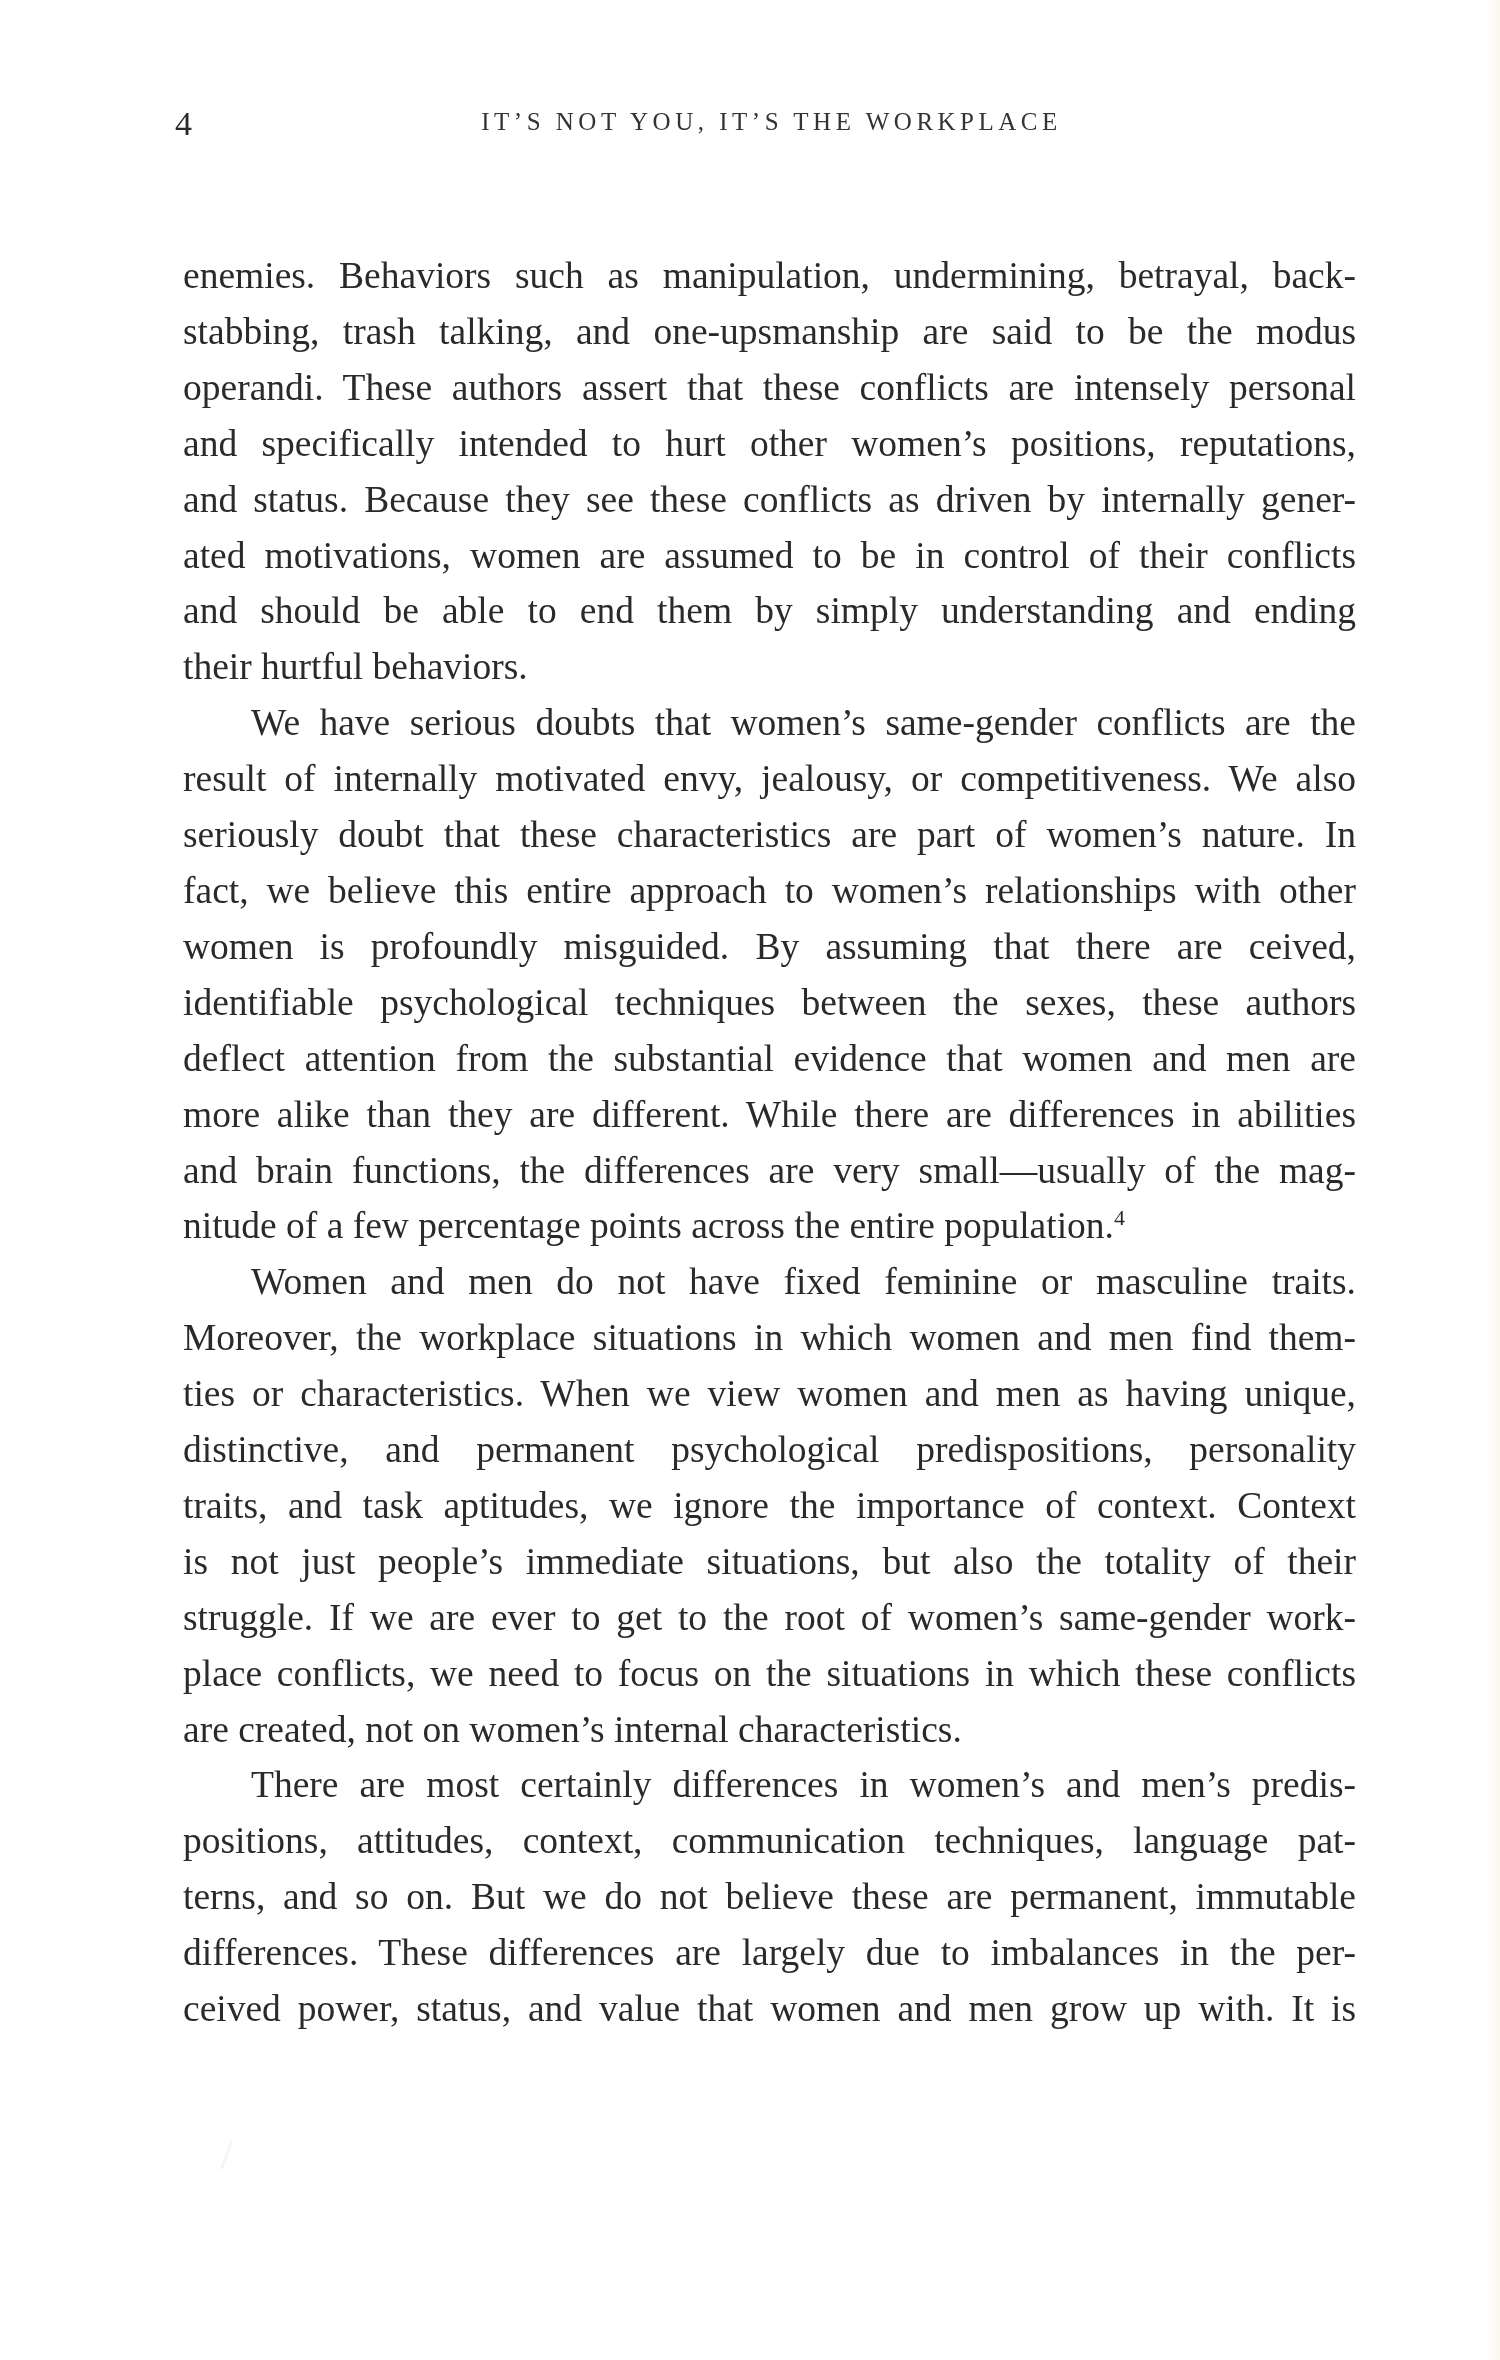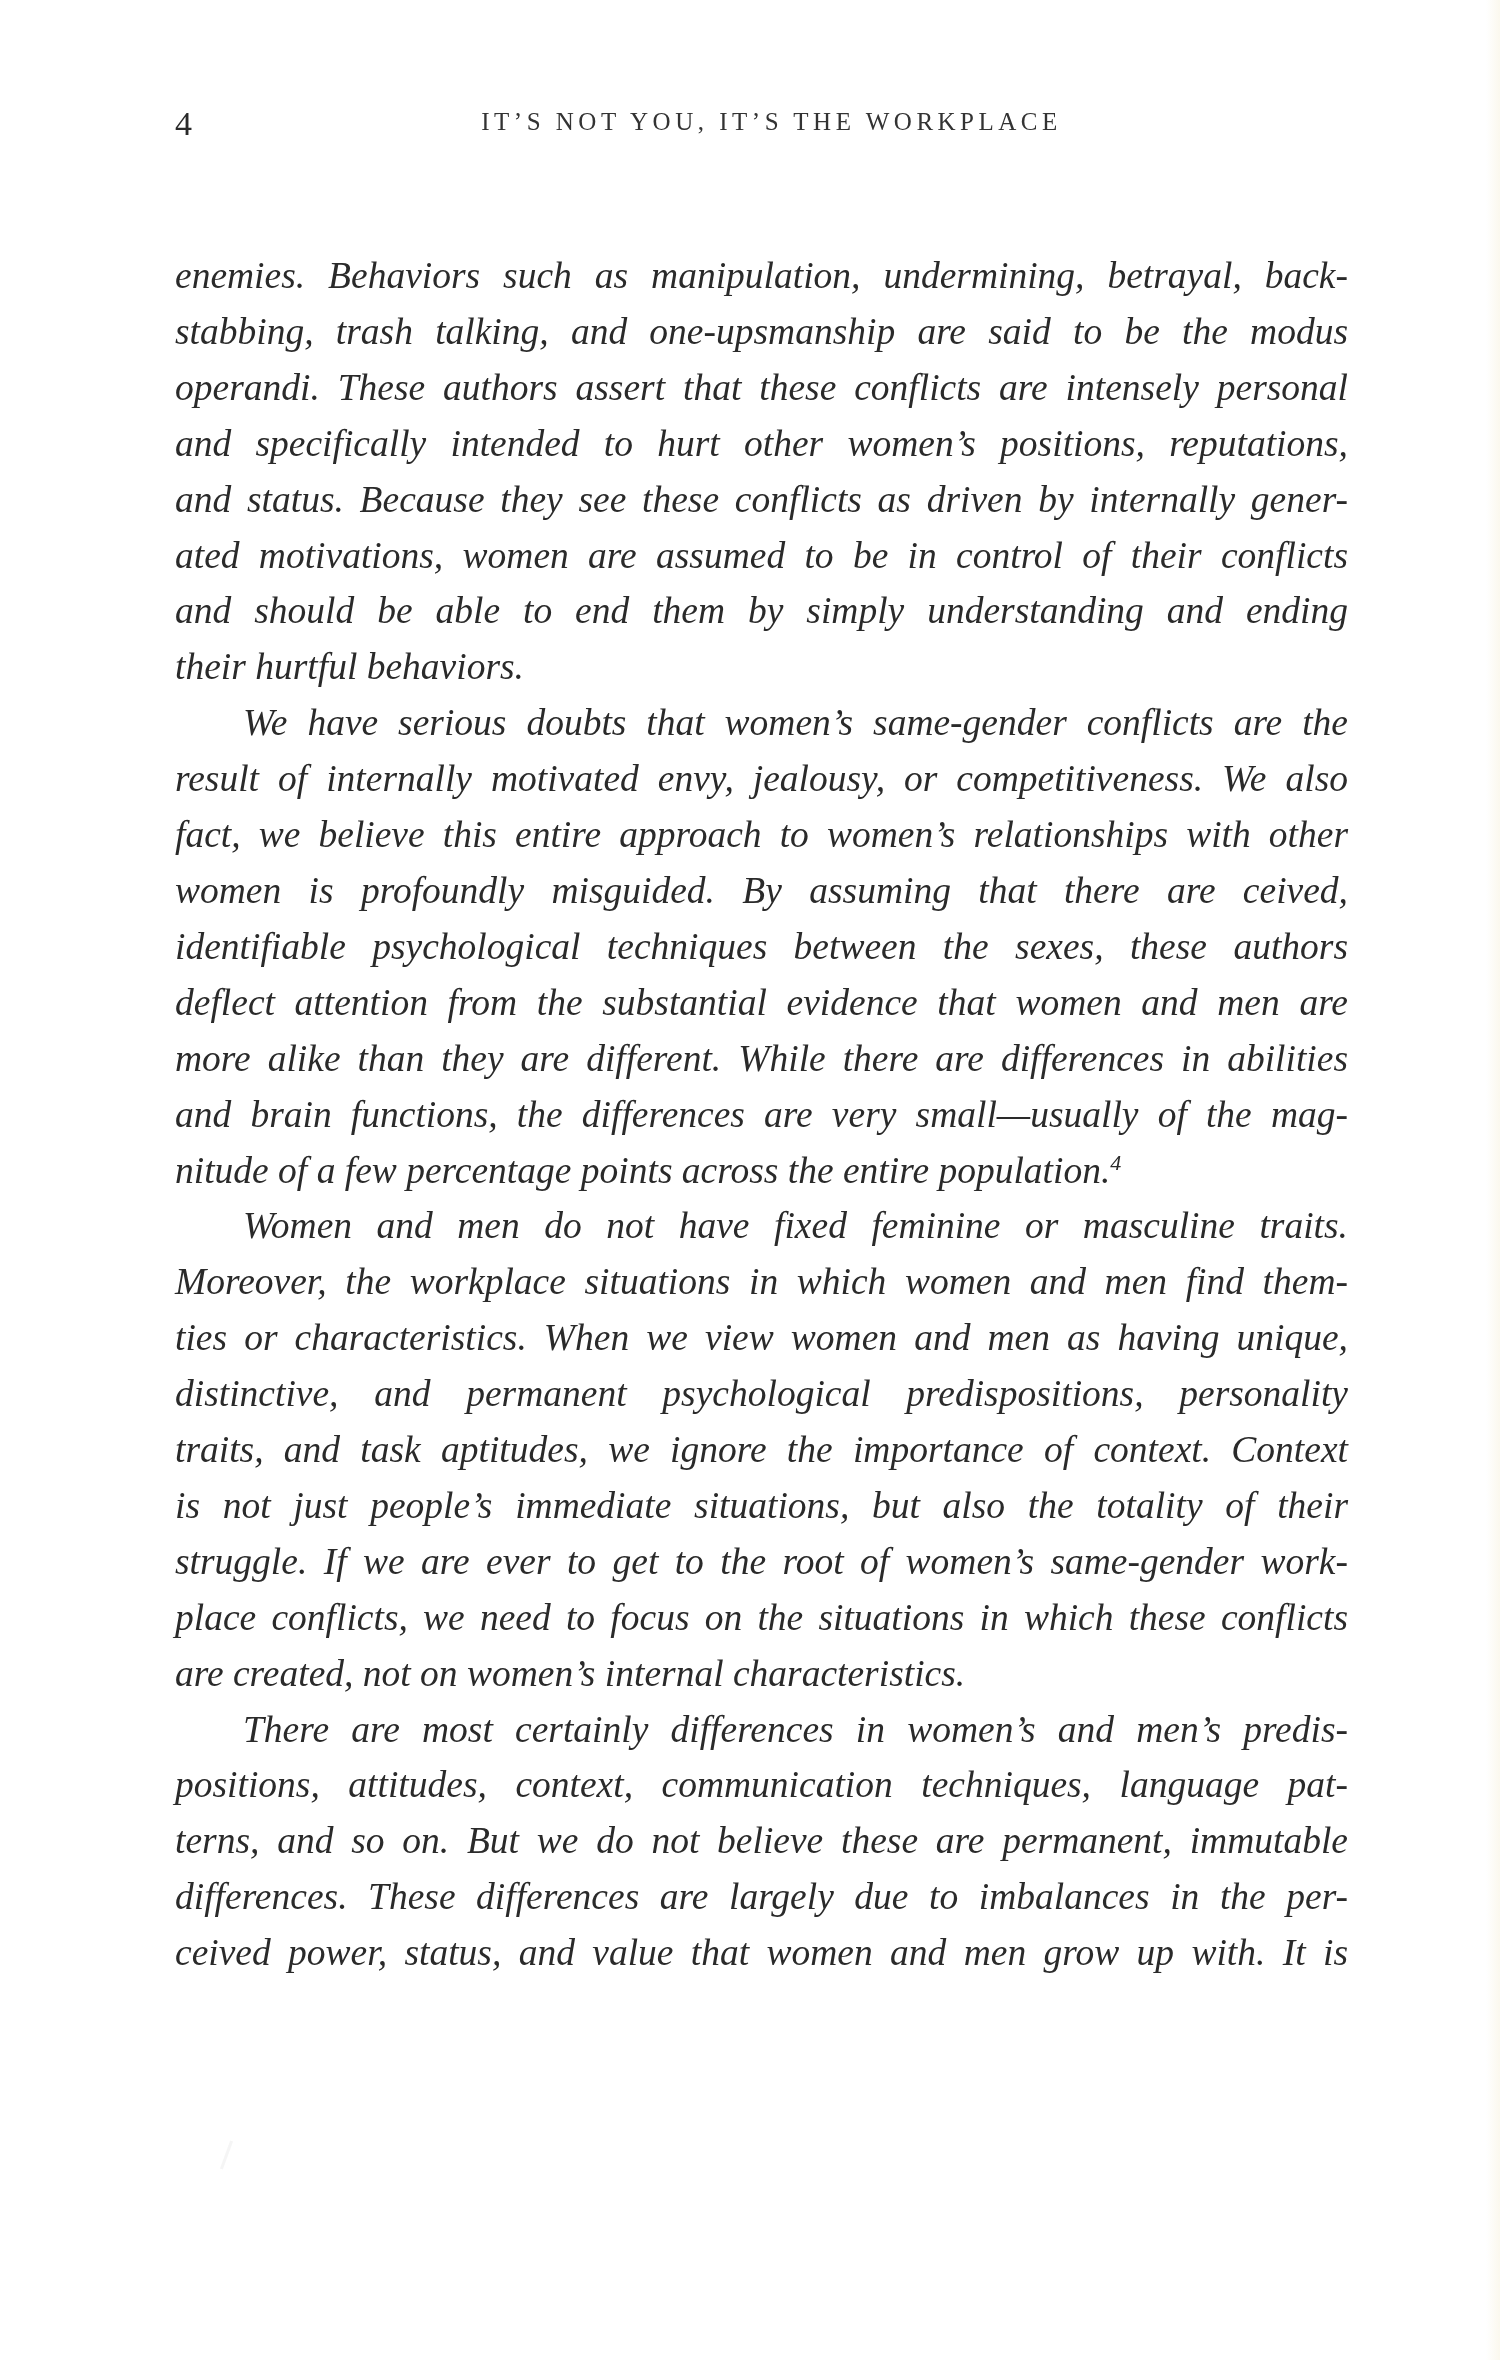--- a/index.html
+++ b/index.html
@@ -21,21 +21,21 @@
     position: absolute; left: 0; top: 8px;
     font-size: 34px; line-height: 40px; color: #2a2a2a;
   }
   .running-title {
     position: absolute; left: 0; right: 0; top: 6px; text-align: center;
     font-size: 25px; letter-spacing: 4.5px; line-height: 40px;
     text-transform: uppercase; color: #333;
     padding-left: 20px;
   }
   .body-text {
-    position: absolute; left: 175px; top: 248px; width: 1173px; font-style: italic;
+    position: absolute; left: 183px; top: 248px; width: 1173px;
   }
   .para {
     margin: 0;
     font-size: 37.5px;
     line-height: 55.9px;
     text-align: justify;
     text-align-last: left;
     hyphens: manual;
   }
   .line { display: block; text-align: justify; text-align-last: justify; white-space: nowrap; }
@@ -62,20 +62,21 @@
     <span class="line">and specifically intended to hurt other women’s positions, reputations,</span>
     <span class="line">and status. Because they see these conflicts as driven by internally gener-</span>
     <span class="line">ated motivations, women are assumed to be in control of their conflicts</span>
     <span class="line">and should be able to end them by simply understanding and ending</span>
     <span class="line last">their hurtful behaviors.</span>
   </p>
 
   <p class="para">
     <span class="line" style="padding-left:68px">We have serious doubts that women’s same-gender conflicts are the</span>
     <span class="line">result of internally motivated envy, jealousy, or competitiveness. We also</span>
+    <span class="line">seriously doubt that these characteristics are part of women’s nature. In</span>
     <span class="line">fact, we believe this entire approach to women’s relationships with other</span>
     <span class="line">women is profoundly misguided. By assuming that there are ceived,</span>
     <span class="line">identifiable psychological techniques between the sexes, these authors</span>
     <span class="line">deflect attention from the substantial evidence that women and men are</span>
     <span class="line">more alike than they are different. While there are differences in abilities</span>
     <span class="line">and brain functions, the differences are very small—usually of the mag-</span>
     <span class="line last"><span>nitude of a few percentage points across the entire population.</span><span class="fn">4</span></span>
   </p>
 
   <p class="para">

